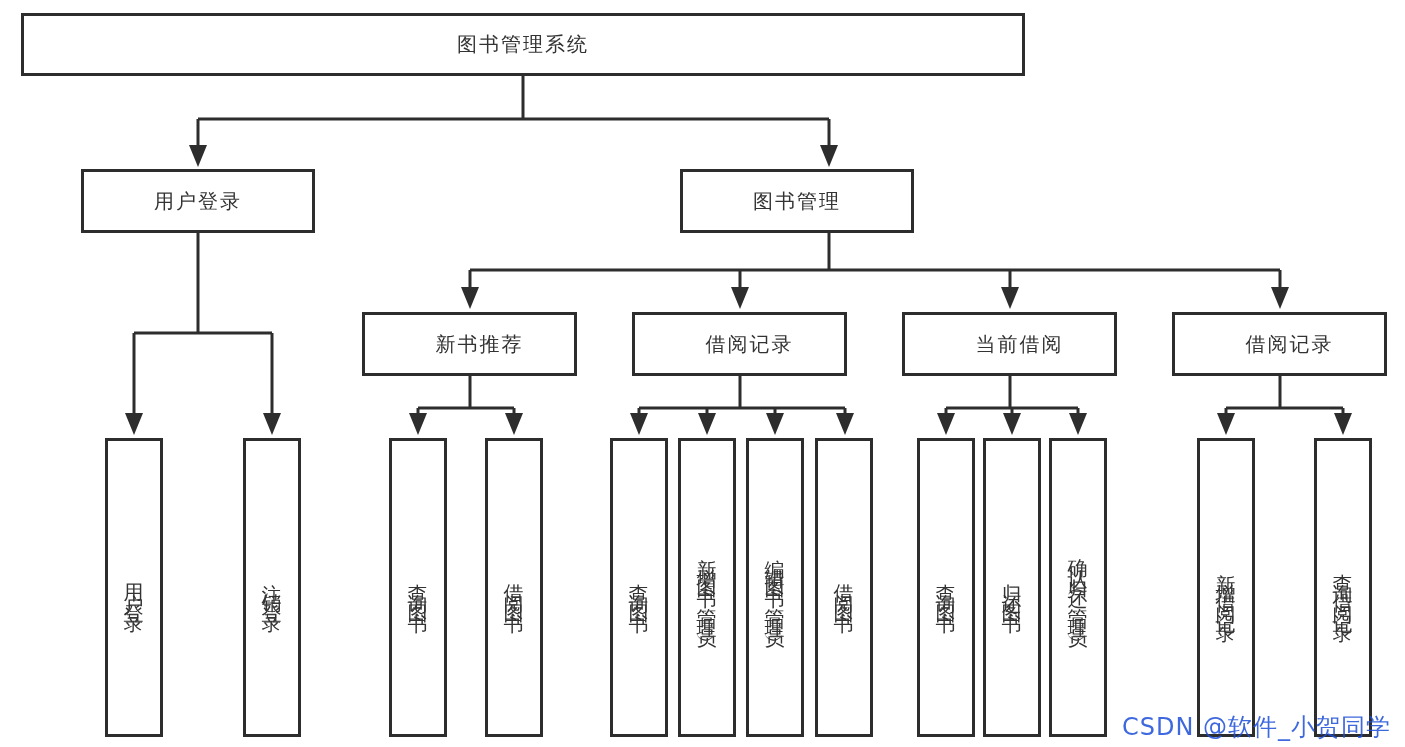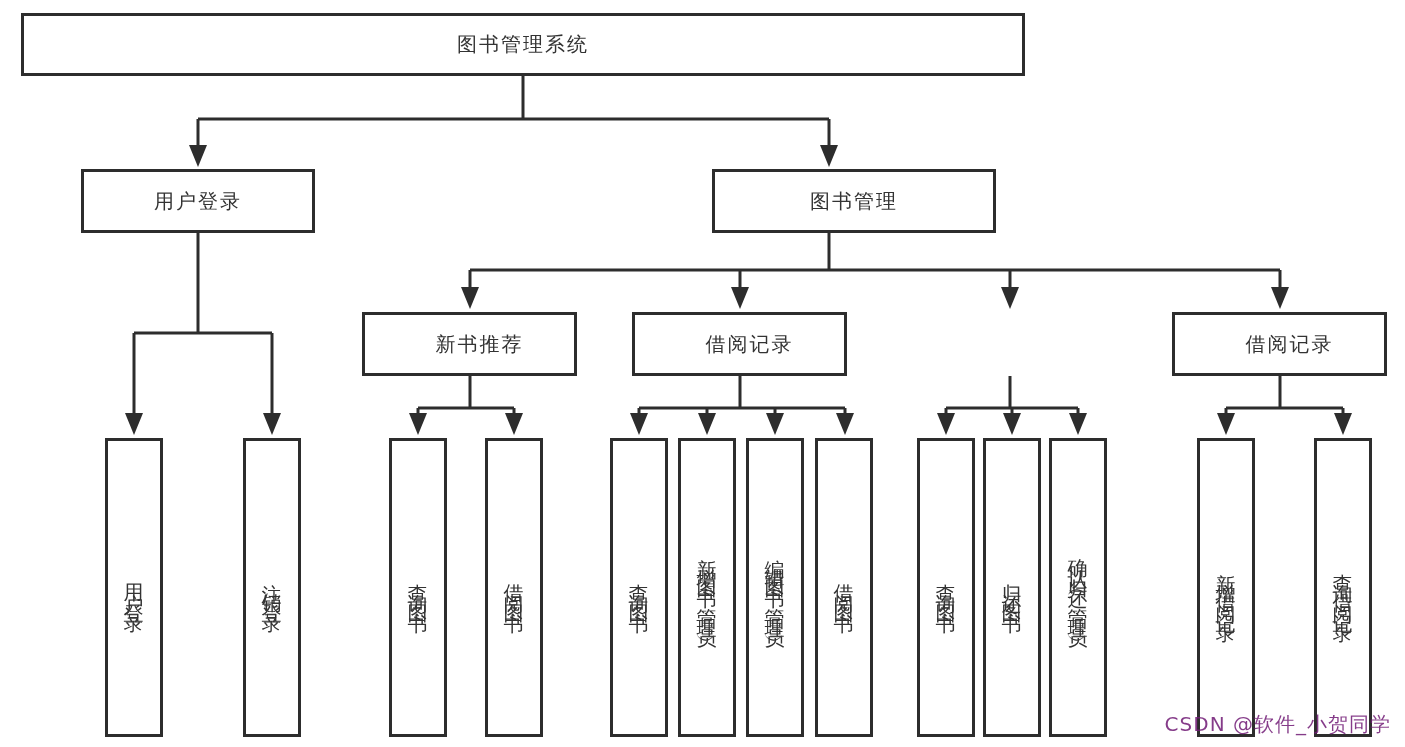--- a/index.html
+++ b/index.html
@@ -9,21 +9,21 @@
   }
   svg.connectors { position:absolute; left:0; top:0; z-index:1; }
   .node {
     position:absolute; box-sizing:border-box; background:#ffffff;
     border:3px solid #2d2d2d; color:#333333; z-index:2;
     display:flex; align-items:center; justify-content:center;
   }
   .h-label { font-size:20px; letter-spacing:2px; white-space:nowrap; }
   .node-root        { left:21px;   top:13px;  width:1004px; height:63px; }
   .node-user-login  { left:81px;   top:169px; width:234px;  height:64px; }
-  .node-book-mgmt   { left:712px;  top:169px; width:284px;  height:64px; }
+  .node-book-mgmt   { left:680px;  top:169px; width:234px;  height:64px; }
   .node-l3          { top:312px; height:64px; width:215px;padding-left:20px; }
   .node-new-book    { left:362px; }
   .node-book-borrow { left:632px; }
   .node-cur-borrow  { left:902px; }
   .node-borrow-rec  { left:1172px; }
   .leaf { top:438px; width:58px; height:299px; }
   .v-label {
     writing-mode:vertical-rl; text-orientation:mixed;
     font-size:20px; letter-spacing:10px; line-height:1.1; white-space:nowrap;
   }
@@ -35,21 +35,21 @@
   .leaf-bb-add       { left:678px; }
   .leaf-bb-edit      { left:746px; }
   .leaf-bb-borrow    { left:815px; }
   .leaf-cb-query     { left:917px; }
   .leaf-cb-return    { left:983px; }
   .leaf-cb-confirm   { left:1049px; }
   .leaf-br-add       { left:1197px; }
   .leaf-br-query     { left:1314px; }
   .watermark {
     position:absolute; right:14px; top:711px; z-index:5;
-    color:#701a75; font-size:20px; letter-spacing:1px; opacity:0.85; white-space:nowrap;
+    color:#1d4ed8; font-size:24px; letter-spacing:1px; opacity:0.85; white-space:nowrap;
   }
 </style>
 </head>
 <body>
 
 <div class="canvas">
 
   <svg class="connectors" width="1405" height="747" viewBox="0 0 1405 747">
     <g stroke="#2d2d2d" stroke-width="3" fill="none">
       <path d="M523,68 V119"></path>
@@ -119,20 +119,23 @@
   <div class="node node-book-mgmt">
     <span class="h-label">图书管理</span>
   </div>
 
   <div class="node node-l3 node-new-book">
     <span class="h-label">新书推荐</span>
   </div>
   <div class="node node-l3 node-book-borrow">
     <span class="h-label">借阅记录</span>
   </div>
+  <div class="node node-l3 node-cur-borrow">
+    <span class="h-label">当前借阅</span>
+  </div>
   <div class="node node-l3 node-borrow-rec">
     <span class="h-label">借阅记录</span>
   </div>
 
   <div class="node leaf leaf-user-login">
     <span class="v-label">用户登录</span>
   </div>
   <div class="node leaf leaf-logout">
     <span class="v-label">注销登录</span>
   </div>

